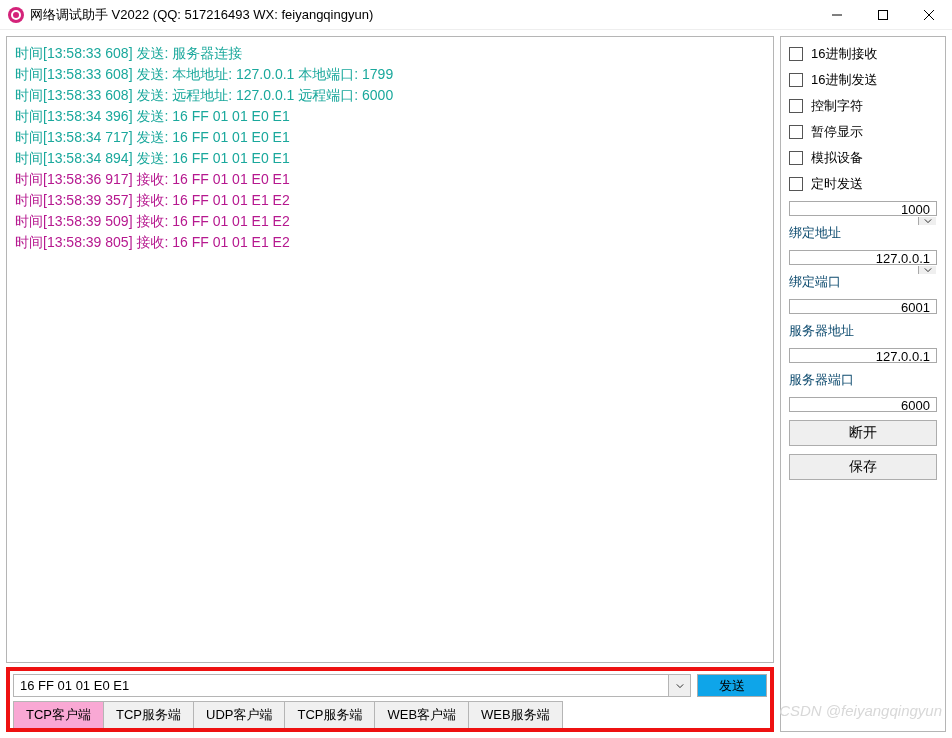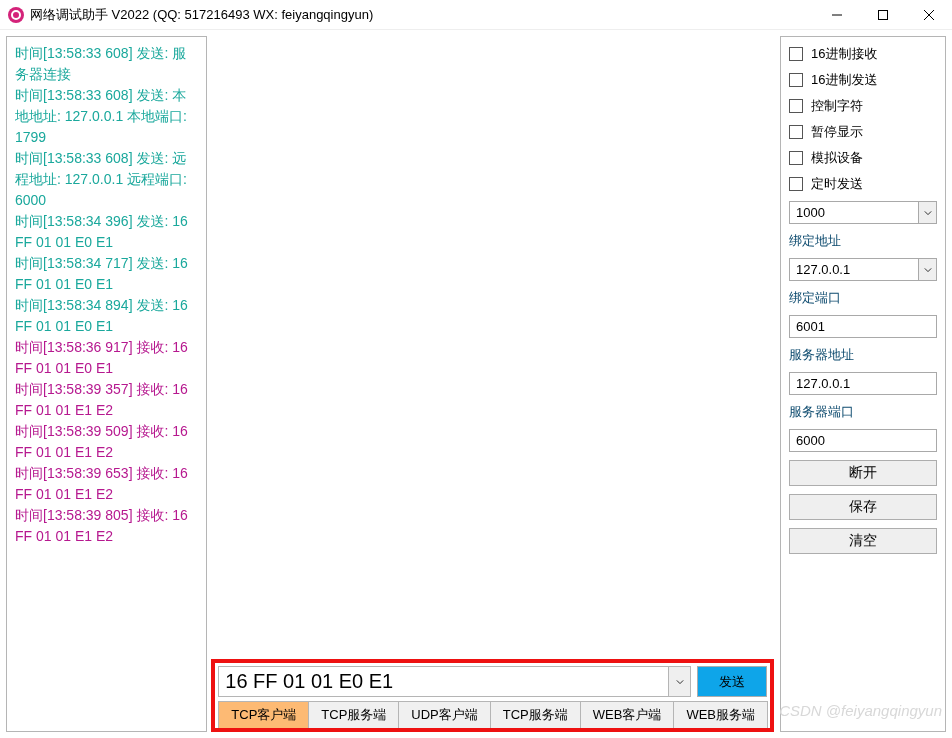--- a/index.html
+++ b/index.html
@@ -7,43 +7,43 @@
 
   .titlebar { height: 30px; display: flex; align-items: center; border-bottom: 1px solid #eee; font-size: 13px; }
   .titlebar .icon { width: 16px; height: 16px; margin: 0 6px 0 8px; border-radius: 50%; background: #d4237a; position: relative; }
   .titlebar .icon::after { content:""; position:absolute; inset:3px; border:2px solid #fff; border-radius:50%; }
   .titlebar .title { flex: 1; }
   .winbtn { width: 46px; height: 30px; display:flex; align-items:center; justify-content:center; font-size:12px; }
   .winbtn svg { width:10px; height:10px; stroke:#000; stroke-width:1; fill:none; }
 
   .client { position: absolute; top:30px; left:0; right:0; bottom:0; padding: 6px; display:flex; gap:6px; }
 
-  .leftcol { flex:1; display:flex; flex-direction:row; gap:4px; }
+  .leftcol { flex:1; display:flex; flex-direction:column; gap:4px; }
   .logbox { flex:1; border:1px solid #b5b5b5; padding:6px 8px; font-size:14px; line-height:21px; overflow:hidden; background:#fff; }
   .logline.send { color:#1aa89c; }
   .logline.recv { color:#b6188f; }
 
   .redframe { border:4px solid #e11; padding:3px 3px 0 3px; margin-top:auto; }
   .sendrow { display:flex; gap:6px; align-items:stretch; }
   .sendinput-wrap { flex:1; display:flex; border:1px solid #b5b5b5; }
-  .sendinput { flex:1; border:none; padding:3px 6px; font-size:20px; outline:none; }
+  .sendinput { flex:1; border:none; padding:3px 6px; font-size:13px; outline:none; }
   .combo-arrow { width:22px; border-left:1px solid #b5b5b5; display:flex; align-items:center; justify-content:center; background:#efefef; }
   .combo-arrow svg { width:8px; height:8px; }
   .sendbtn { width:70px; border:1px solid #adadad; background:#0ea5e9; font-size:13px; display:flex; align-items:center; justify-content:center; }
 
   .tabs { display:flex; margin-top:4px; }
   .tab { border:1px solid #b5b5b5; border-bottom:none; padding:4px 12px; font-size:13px; background:#fff; margin-right:-1px; }
-  .tab.active { background:#fdba74; }
+  .tab.active { background:#f9a8d4; }
   .tab.inactive { background:#f0f0f0; }
 
   .rightcol { width:166px; border:1px solid #b5b5b5; padding:8px 8px; display:flex; flex-direction:column; gap:8px; font-size:13px; }
   .chk { display:flex; align-items:center; gap:8px; }
   .chk .box { width:14px; height:14px; border:1px solid #555; }
   .field-label { font-size:13px; color:#0c4a6e; }
-  .field { display:flex; border:1px solid #a9a9a9; height:23px; align-items:center; background:#fff; }
+  .field { display:flex; border:1px solid #a9a9a9; height:15px; align-items:flex-end; background:#fff;flex-direction:column; }
   .field span.val { flex:1; padding:0 6px; font-size:13px; }
   .field .dd { width:18px; border-left:1px solid #a9a9a9; height:100%; display:flex; align-items:center; justify-content:center; background:#efefef; }
   .field .dd svg { width:8px; height:8px; }
   .btn { height:26px; border:1px solid #adadad; background:#efefef; font-size:14px; display:flex; align-items:center; justify-content:center; }
 
   .watermark { position:absolute; right:10px; bottom:19px; font-size:15px; color:#d8d8d8; font-style:italic; pointer-events:none; }
 </style>
 </head>
 <body>
 
@@ -72,21 +72,20 @@
     <div class="logbox" id="logbox">
         <div class="logline send">时间[13:58:33 608] 发送: 服务器连接</div>
         <div class="logline send">时间[13:58:33 608] 发送: 本地地址: 127.0.0.1  本地端口: 1799</div>
         <div class="logline send">时间[13:58:33 608] 发送: 远程地址: 127.0.0.1  远程端口: 6000</div>
         <div class="logline send">时间[13:58:34 396] 发送: 16 FF 01 01 E0 E1</div>
         <div class="logline send">时间[13:58:34 717] 发送: 16 FF 01 01 E0 E1</div>
         <div class="logline send">时间[13:58:34 894] 发送: 16 FF 01 01 E0 E1</div>
         <div class="logline recv">时间[13:58:36 917] 接收: 16 FF 01 01 E0 E1</div>
         <div class="logline recv">时间[13:58:39 357] 接收: 16 FF 01 01 E1 E2</div>
         <div class="logline recv">时间[13:58:39 509] 接收: 16 FF 01 01 E1 E2</div>
-        <div class="logline recv">时间[13:58:39 653] 接收: 16 FF 01 01 E1 E2</div>
         <div class="logline recv">时间[13:58:39 805] 接收: 16 FF 01 01 E1 E2</div>
       </div>
 
     <div class="redframe">
       <div class="sendrow">
         <div class="sendinput-wrap">
           <input class="sendinput" value="16 FF 01 01 E0 E1" style="">
           <div class="combo-arrow">
               <svg viewBox="0 0 10 10">
                 <path d="M1 3 L5 7 L9 3" fill="none" stroke="#000"></path>
@@ -161,17 +160,16 @@
       <span class="val">127.0.0.1</span>
     </div>
 
     <div class="field-label">服务器端口</div>
     <div class="field">
       <span class="val">6000</span>
     </div>
 
     <div class="btn">断开</div>
     <div class="btn">保存</div>
-    <div class="btn">清空</div>
   </div>
 </div>
 
 <div class="watermark">CSDN @feiyangqingyun</div>
 
 </body></html>

